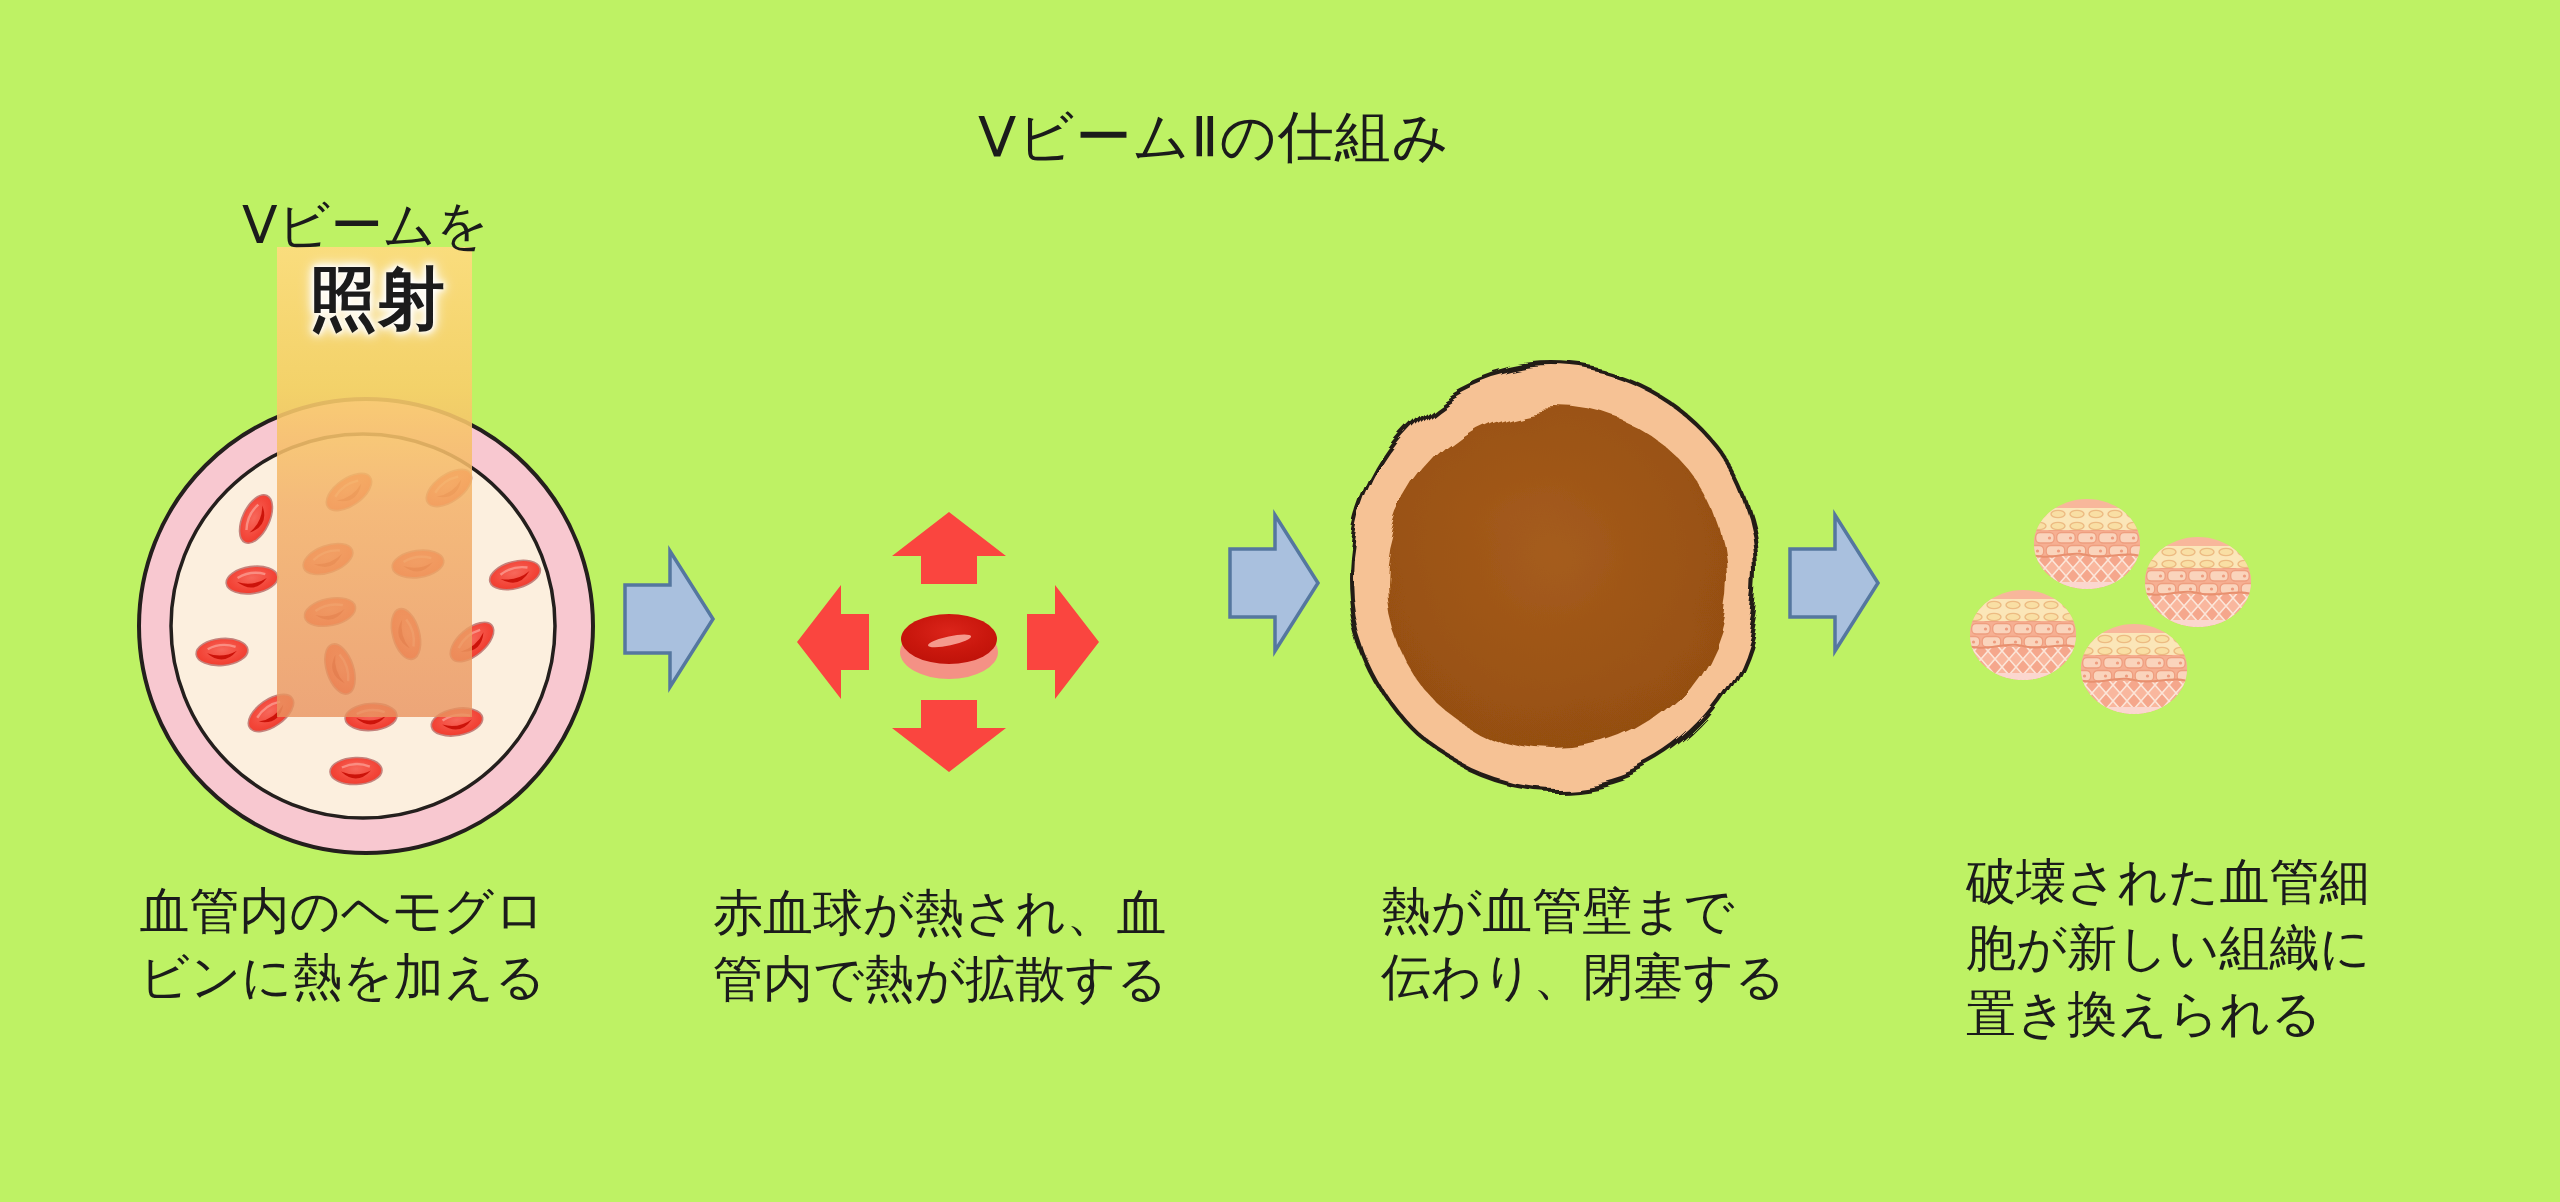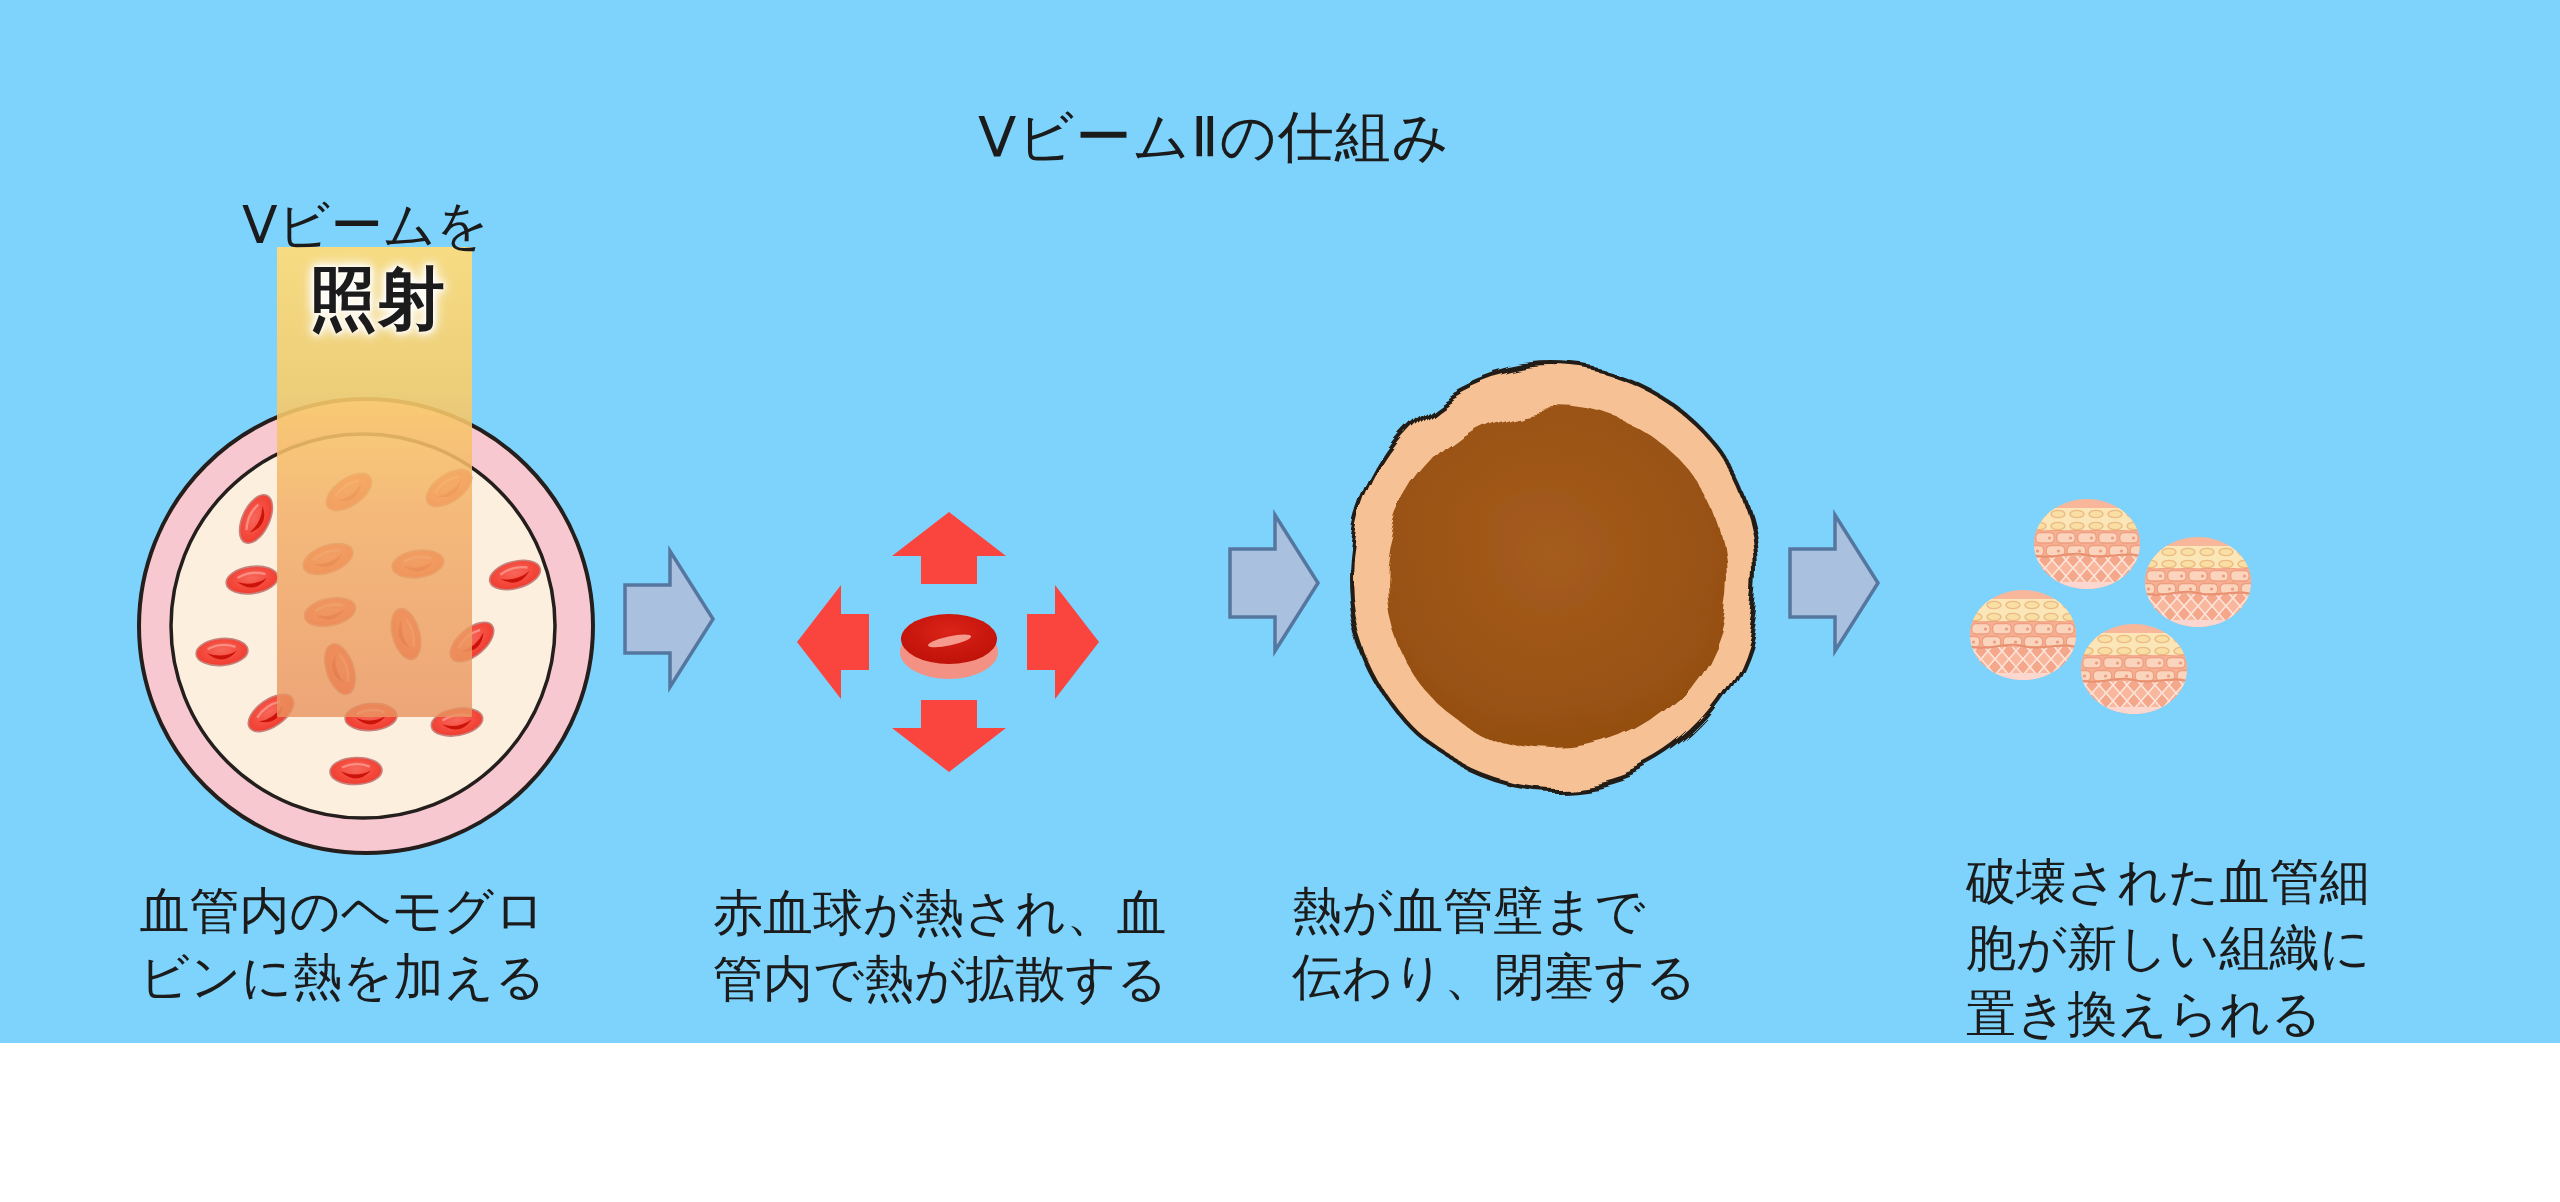--- a/index.html
+++ b/index.html
@@ -1,31 +1,31 @@
 <!DOCTYPE html>
 <html><head>
 <meta charset="utf-8">
 <style>
   html,body{margin:0;padding:0;background:#ffffff;}
   .canvas{
-    position:relative; width:2560px; height:1043px; background:#7dd3fc;
+    position:relative; width:2560px; height:1202px; background:#bef264;
     overflow:hidden; font-family:"DejaVu Sans","Liberation Sans",sans-serif;
     color:#1b1b1b;
   }
   .abs{position:absolute; white-space:pre-line;}
   .page-title{left:978px; top:100px; font-size:56px; letter-spacing:1px;}
   .beam-label-1{left:242px; top:191px; font-size:52px;text-align:center;}
   .beam-label-2{
     left:309px; top:254px; font-size:68px; font-weight:700;
     text-shadow:0 0 5px #fff,0 0 8px #fff,0 0 12px #fff,0 0 16px #fff;
   }
   .caption{font-size:50px; line-height:66px;}
   .caption-1{left:139px; top:878px;text-align:center;}
   .caption-2{left:713px; top:880px;}
-  .caption-3{left:1292px; top:878px;}
+  .caption-3{left:1381px; top:878px;}
   .caption-4{left:1966px; top:849px;}
   svg.scene{position:absolute; left:0; top:0;}
 </style>
 </head>
 <body>
 
 <div class="canvas">
 
   <svg class="scene" width="2560" height="1202" viewBox="0 0 2560 1202">
     <defs>

